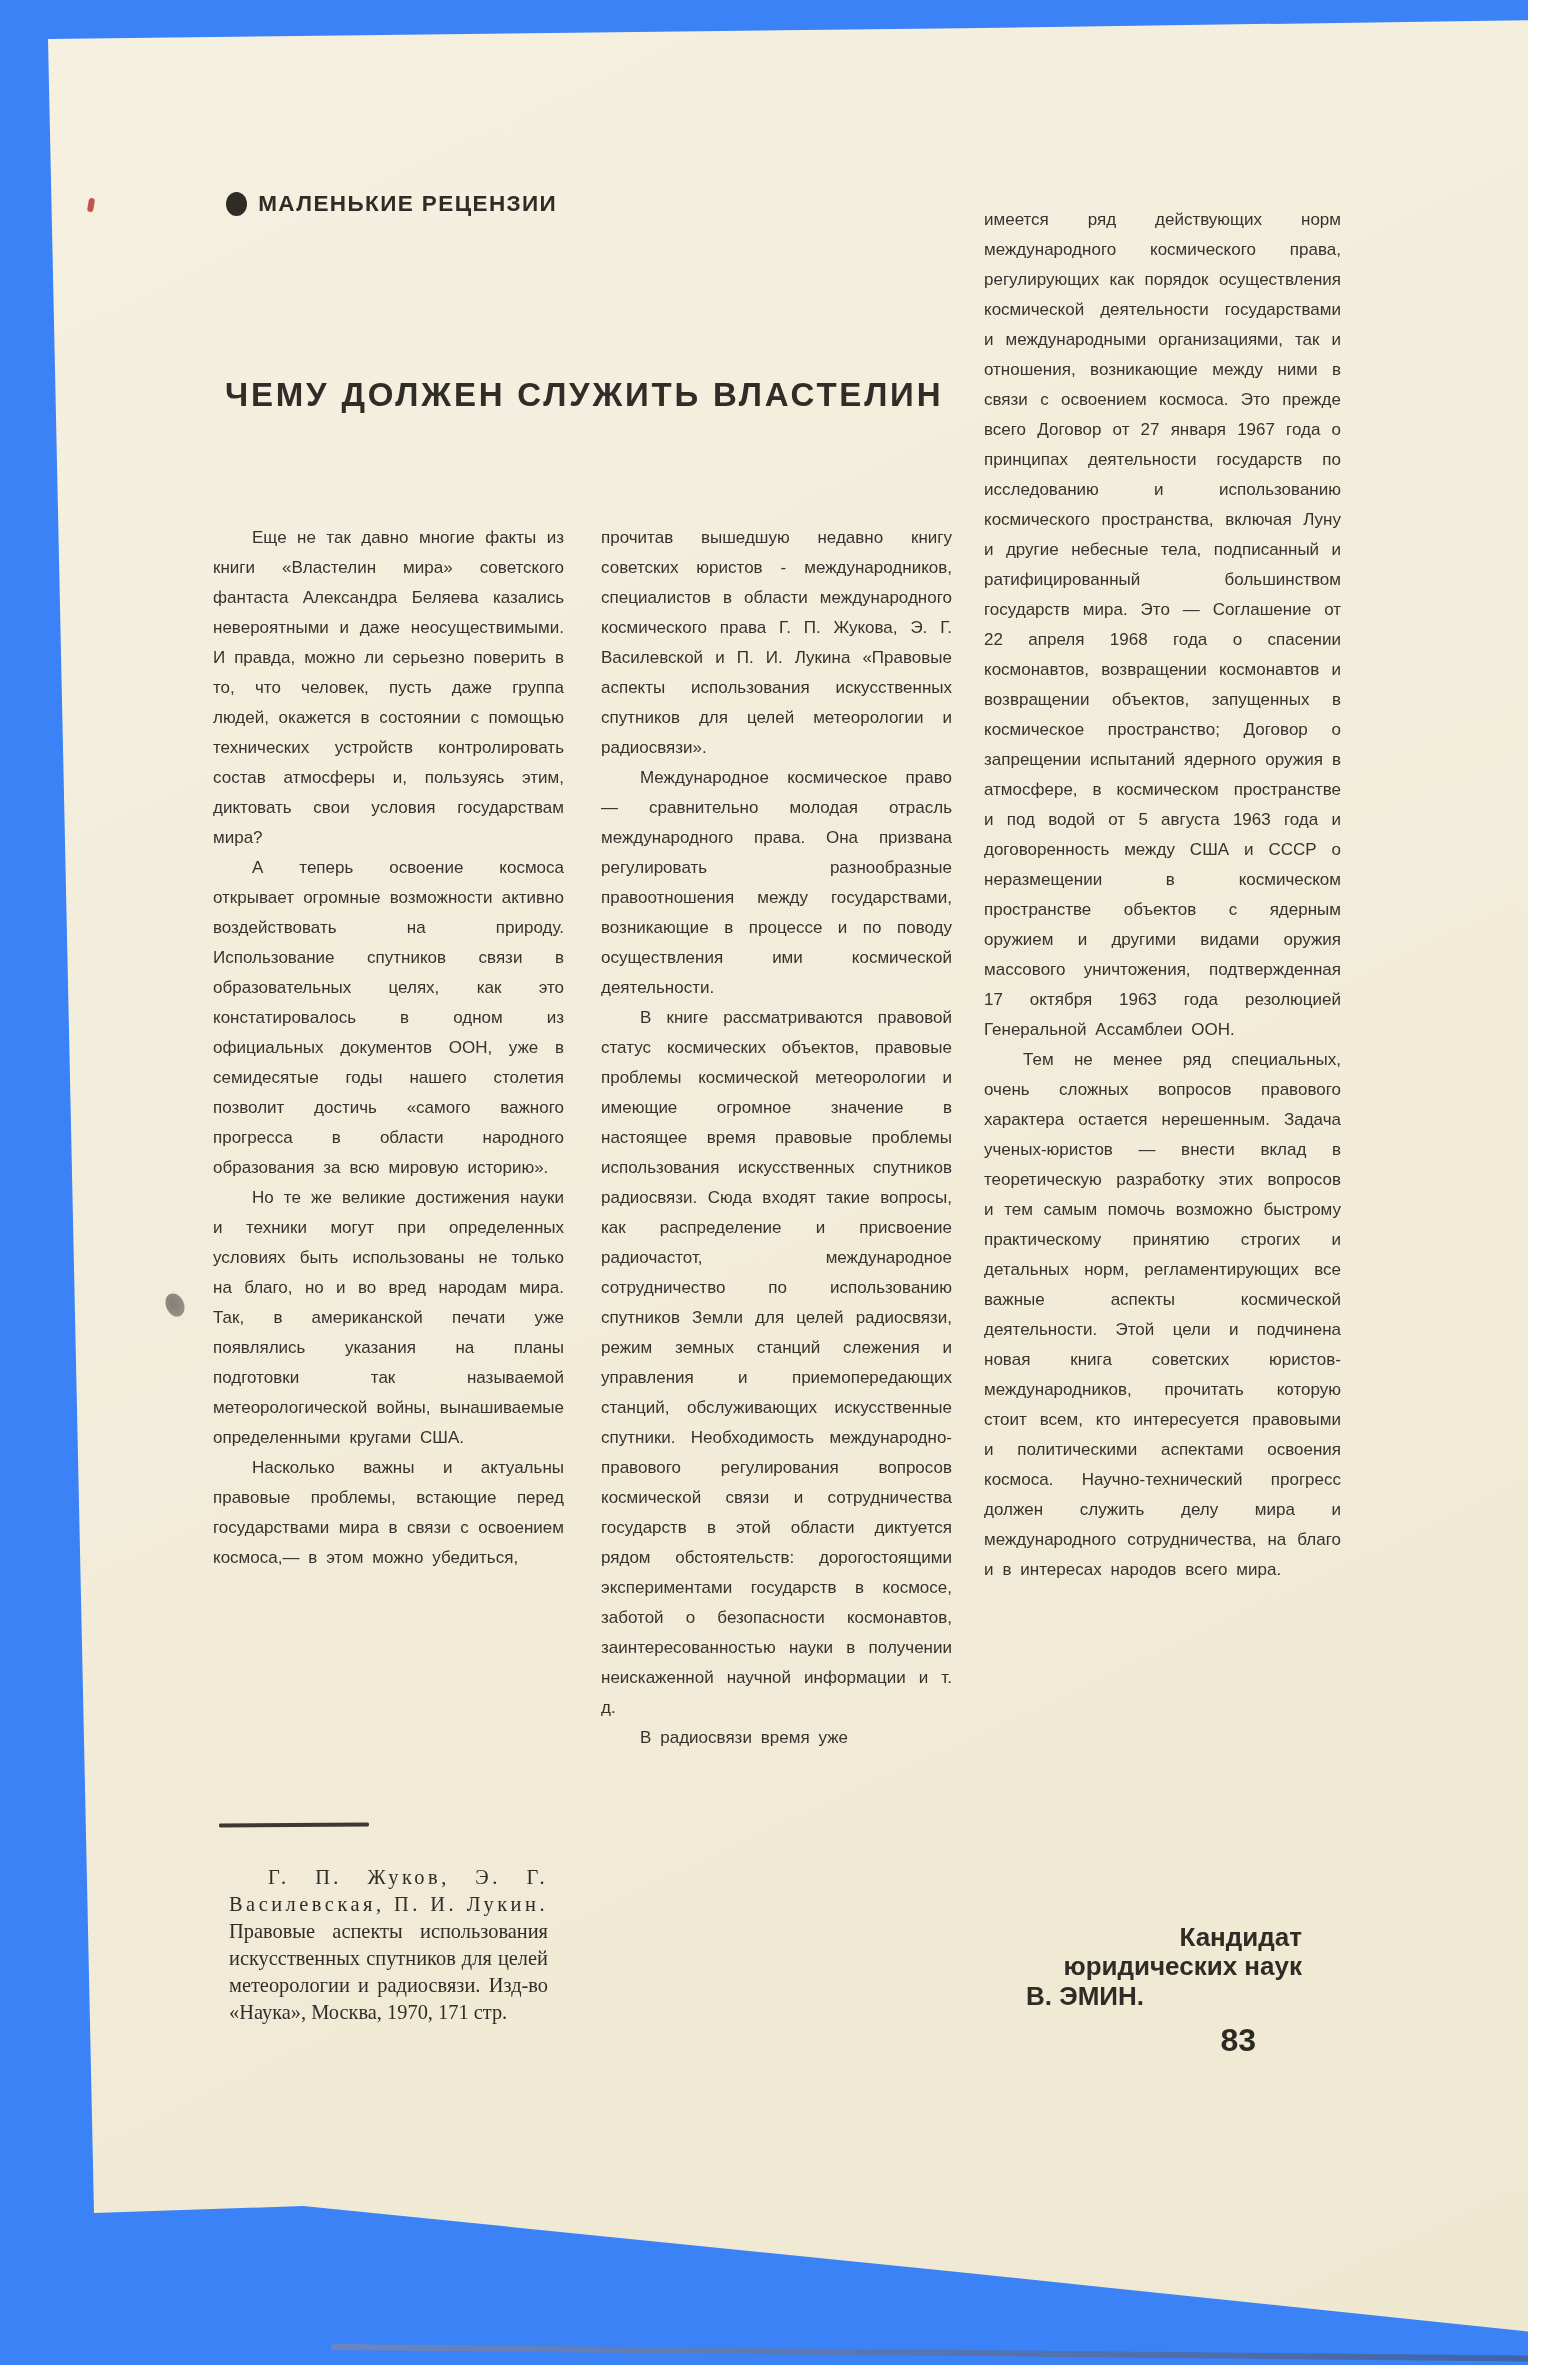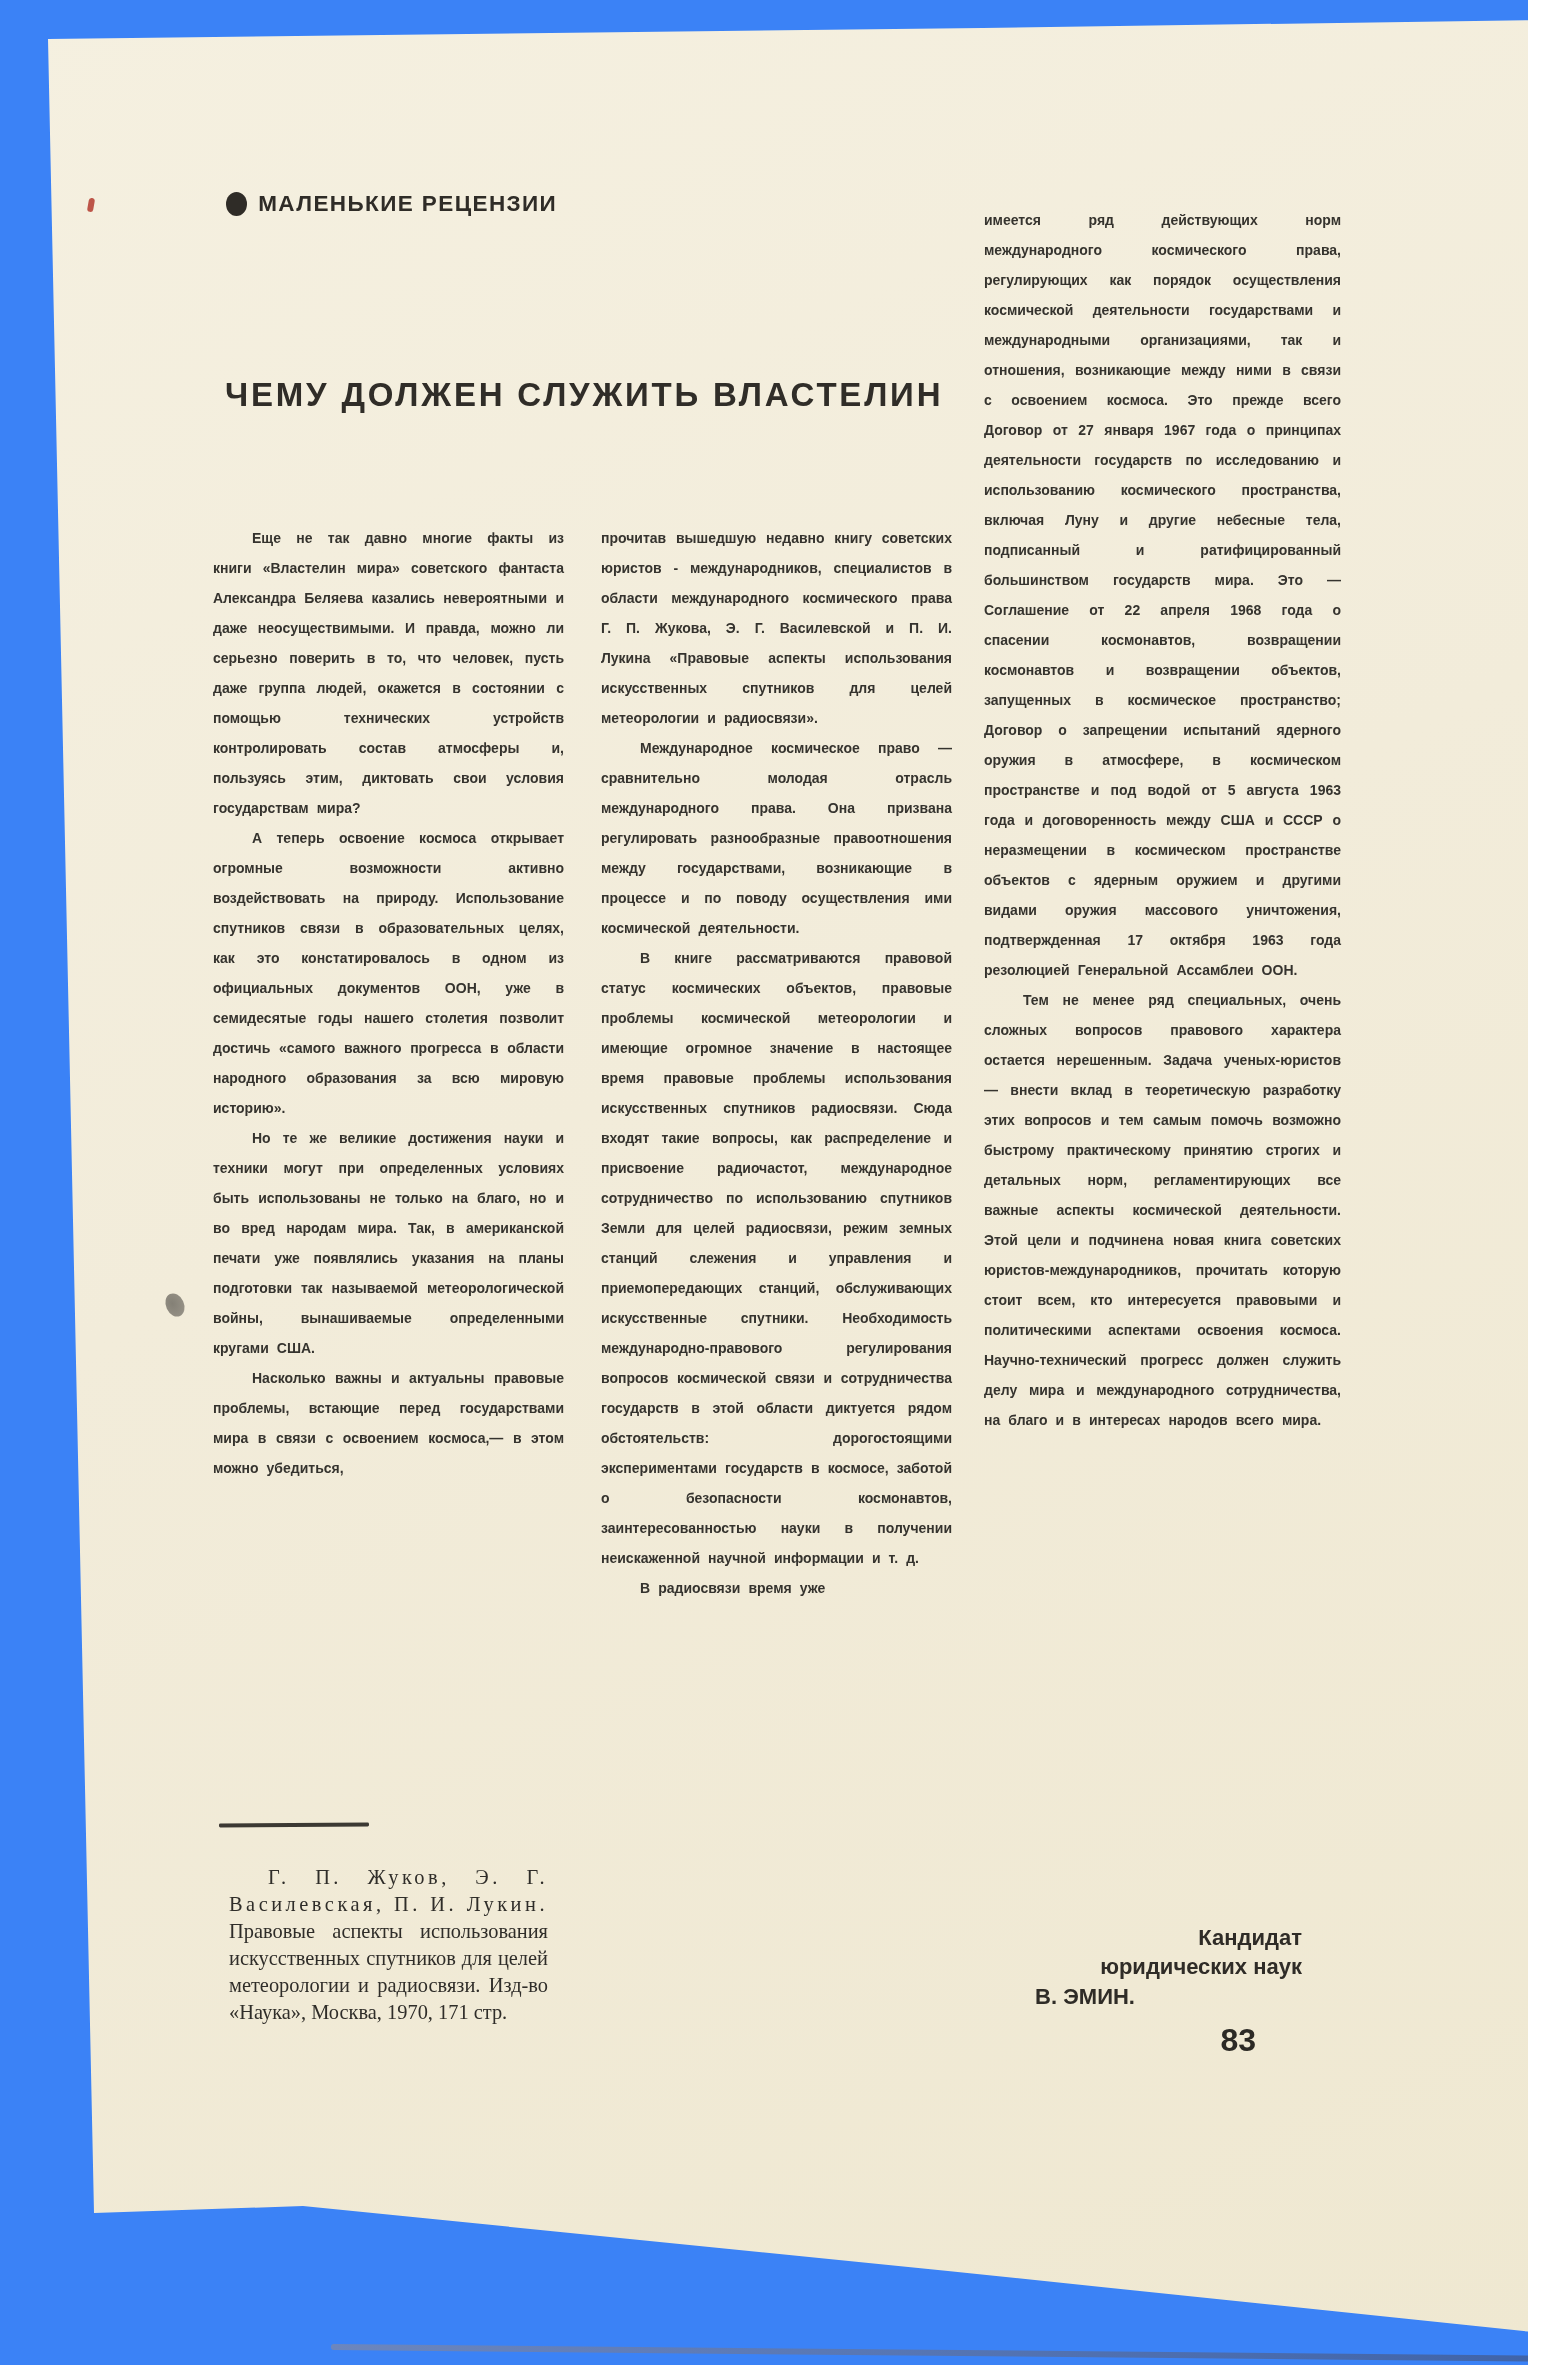--- a/index.html
+++ b/index.html
@@ -34,26 +34,25 @@
   .title {
     position: absolute;
     left: 225px; top: 376px;
     font-weight: bold; font-size: 33px; letter-spacing: 2.8px;
     color: #302d28;
     white-space: nowrap;
   }
   .col {
     position: absolute;
     width: 351px;
-    font-size: 14px;
+    font-size: 17px;
     line-height: 30px;
     text-align: justify;
     word-spacing: 4.2px;
     color: #35332e;
-    font-weight: bold;
   }
   .col p { margin: 0; text-indent: 39px; }
   .col p.cont { text-indent: 0; }
   .col1 { left: 213px; top: 523px; }
   .col2 { left: 601px; top: 523px; }
   .col3 { left: 984px; top: 205px; width: 357px; }
   .footnote-rule {
     position: absolute;
     left: 219px; top: 1823px;
     width: 150px; height: 3.5px;
@@ -73,21 +72,21 @@
   .footnote p { margin: 16px; text-indent: 39px; }
   .footnote .authors { letter-spacing: 3.5px; }
   .signature {
     position: absolute;
     left: 984px; top: 1923px;
     width: 355px;
     box-sizing: border-box;
     padding-right: 37px;
     text-align: right;
     font-weight: bold;
-    font-size: 22px; line-height: 29px;
+    font-size: 26px; line-height: 29px;
     color: #2f2c27;
   }
   .signature .sig-name { margin-right: 116px; margin-top: 1.4px; text-align: center; }
   .page-number {
     position: absolute;
     left: 1123px; top: 2022px;
     width: 133px;
     text-align: right;
     font-weight: bold; font-size: 32px;
     color: #2c2a25;

